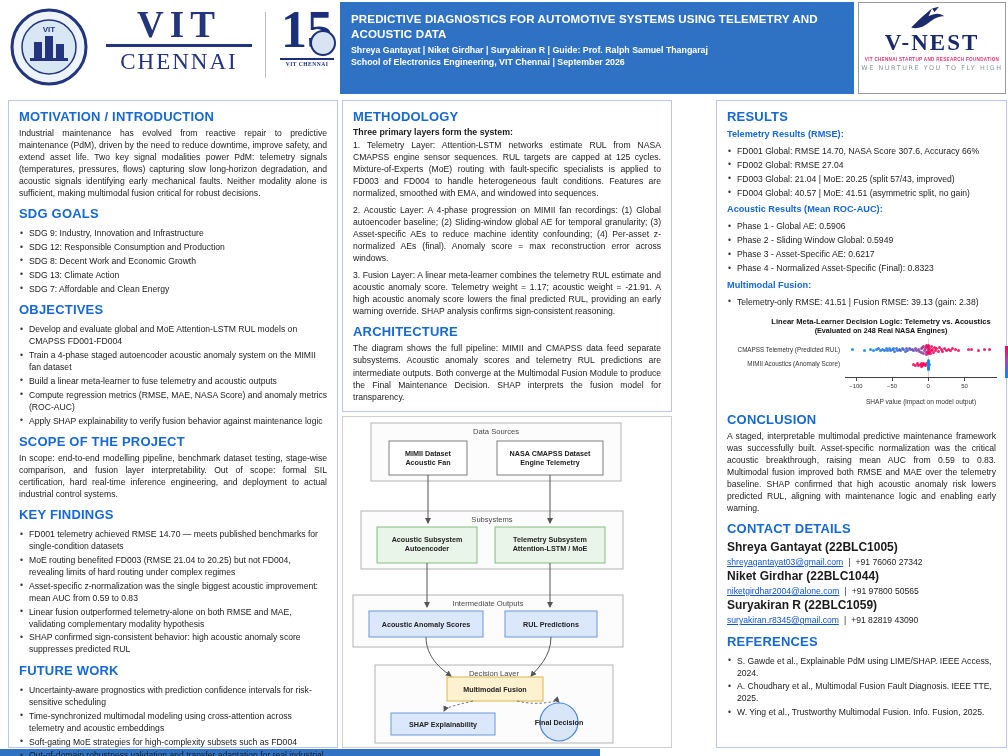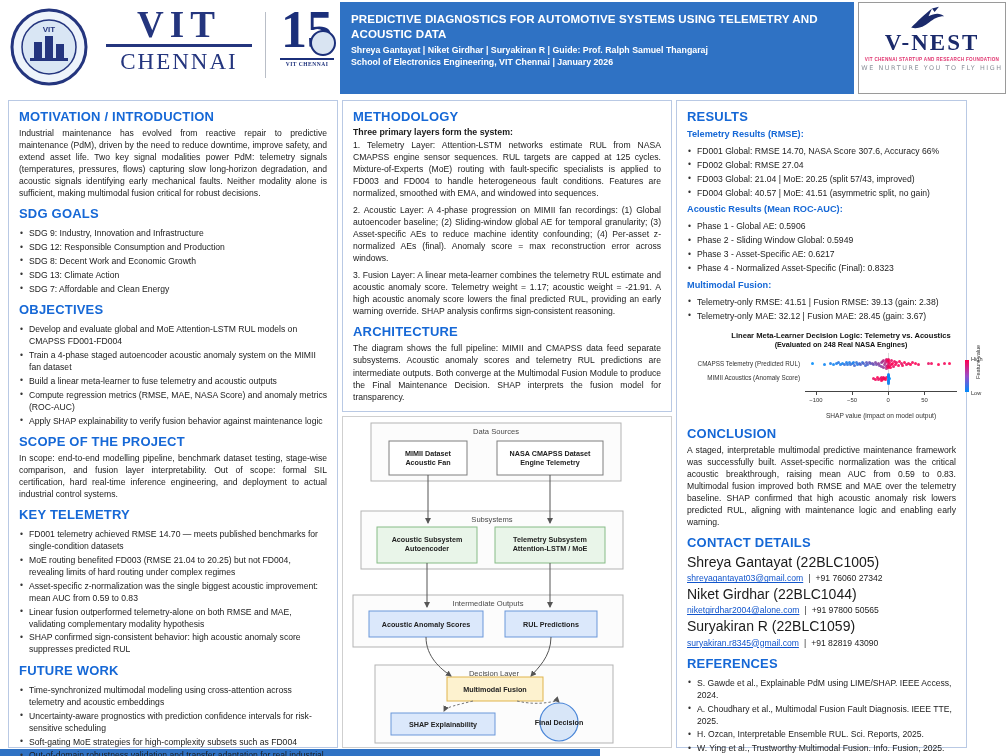--- a/index.html
+++ b/index.html
@@ -30,35 +30,35 @@
          box-sizing:border-box;text-align:center;background:#fff;}
   .vnest .bird{margin-top:2px;height:26px;}
   .vnest .name{font-family:"Liberation Serif", serif;font-weight:bold;font-size:23px;color:#1b2a6b;
                letter-spacing:2px;line-height:1.0;margin-top:-4px;}
   .vnest .sub{font-size:4.6px;font-weight:bold;color:#e0336e;letter-spacing:0.3px;margin-top:3px;}
   .vnest .tag{font-size:6.4px;color:#8a8f98;letter-spacing:1.6px;margin-top:2px;font-family:"DejaVu Sans", sans-serif;}
   
   .col{position:absolute;top:100px;height:648px;background:#fff;border:1.6px solid #b9c9e4;
        box-sizing:border-box;padding:8px 10px;}
   .col-left{left:8px;width:330px;}
-  .col-right{left:676px;width:291px;}
+  .col-right{left:716px;width:291px;}
   .mid-top{position:absolute;left:342px;top:100px;width:330px;height:312px;border:1.6px solid #b9c9e4;
            box-sizing:border-box;padding:8px 10px;background:#fff;}
   .mid-bottom{position:absolute;left:342px;top:416px;width:330px;height:332px;border:1px solid #cfcfcf;
               box-sizing:border-box;background:#fff;}
   h2.section{color:#1668d6;font-size:13px;font-weight:bold;margin:7px 0 3px;letter-spacing:0.2px;}
   h2.first{margin-top:0;}
   h3.sub{color:#1668d6;font-size:9.2px;font-weight:bold;margin:5px 0 3px;}
   p.body{font-size:8.6px;text-align:justify;line-height:1.4;margin:0 0 5px;}
   p.lede{font-size:8.8px;font-weight:bold;margin:0 0 2px;}
   ul.bullets{margin:7px 0 5px;padding:0;list-style:none;}
   .bullets li{font-size:8.6px;line-height:1.38;padding-left:10px;position:relative;margin-bottom:2px;}
   .bullets li::before{content:"\2022";position:absolute;left:1px;top:-0.5px;color:#333;}
   
-  .contact-name{font-weight:normal;font-size:14px;line-height:1.4;}
+  .contact-name{font-weight:bold;font-size:12px;line-height:1.4;}
   .contact-line{font-size:8.6px;line-height:1.45;}
   a.email{color:#1155cc;text-decoration:underline;cursor:pointer;}
   .sep{margin:0 5px;color:#333;}
   .guide-line{color:#1668d6;font-weight:bold;font-size:8.8px;margin-top:3px;}
   
   .dg-wrap{padding:2px;}
   .dg-group{fill:#fcfcfc;stroke:#b3b3b3;stroke-width:1;}
   .dg-label{font-size:7.6px;fill:#4a4a4a;text-anchor:middle;}
   .dg-node-text{font-size:7.2px;font-weight:bold;fill:#222;text-anchor:middle;}
   .nd-white{fill:#ffffff;stroke:#7e7e7e;stroke-width:1;}
@@ -115,21 +115,21 @@
     <div class="logo-divider"></div>
     <div class="fifteen">
       <div class="num">15</div>
       <div class="badge"></div>
       <div class="strip"></div>
       <div class="cap">VIT CHENNAI</div>
     </div>
     <div class="banner">
       <div class="title">PREDICTIVE DIAGNOSTICS FOR AUTOMOTIVE SYSTEMS USING TELEMETRY AND ACOUSTIC DATA</div>
       <div class="authors">Shreya Gantayat | Niket Girdhar | Suryakiran R   |   Guide: Prof. Ralph Samuel Thangaraj</div>
-      <div class="affil">School of Electronics Engineering, VIT Chennai   |   January 2026</div>
+      <div class="affil">School of Electronics Engineering, VIT Chennai   |   September 2026</div>
     </div>
     <div class="vnest">
       <svg class="bird" viewBox="0 0 60 30">
         <path d="M6,26 C14,18 20,12 30,4 L26,13 C33,9 40,9 44,13 C37,13 32,16 27,20 C20,26 12,28 6,26 Z
                  M30,4 L38,2 L33,8 Z" fill="#1b2a6b"></path>
       </svg>
       <div class="name">V-NEST</div>
       <div class="sub">VIT CHENNAI STARTUP AND RESEARCH FOUNDATION</div>
       <div class="tag">WE NURTURE YOU TO FLY HIGH</div>
     </div>
@@ -153,33 +153,33 @@
       <li>Develop and evaluate global and MoE Attention-LSTM RUL models on CMAPSS FD001-FD004</li>
       <li>Train a 4-phase staged autoencoder acoustic anomaly system on the MIMII fan dataset</li>
       <li>Build a linear meta-learner to fuse telemetry and acoustic outputs</li>
       <li>Compute regression metrics (RMSE, MAE, NASA Score) and anomaly metrics (ROC-AUC)</li>
       <li>Apply SHAP explainability to verify fusion behavior against maintenance logic</li>
     </ul>
 
     <h2 class="section">SCOPE OF THE PROJECT</h2>
     <p class="body">In scope: end-to-end modelling pipeline, benchmark dataset testing, stage-wise comparison, and fusion layer interpretability. Out of scope: formal SIL certification, hard real-time inference engineering, and deployment to actual industrial control systems.</p>
 
-    <h2 class="section">KEY TELEMETRY</h2>
+    <h2 class="section">KEY FINDINGS</h2>
     <ul class="bullets">
       <li>FD001 telemetry achieved RMSE 14.70 — meets published benchmarks for single-condition datasets</li>
       <li>MoE routing benefited FD003 (RMSE 21.04 to 20.25) but not FD004, revealing limits of hard routing under complex regimes</li>
       <li>Asset-specific z-normalization was the single biggest acoustic improvement: mean AUC from 0.59 to 0.83</li>
       <li>Linear fusion outperformed telemetry-alone on both RMSE and MAE, validating complementary modality hypothesis</li>
       <li>SHAP confirmed sign-consistent behavior: high acoustic anomaly score suppresses predicted RUL</li>
     </ul>
 
     <h2 class="section">FUTURE WORK</h2>
     <ul class="bullets">
+      <li>Uncertainty-aware prognostics with prediction confidence intervals for risk-sensitive scheduling</li>
       <li>Time-synchronized multimodal modeling using cross-attention across telemetry and acoustic embeddings</li>
-      <li>Uncertainty-aware prognostics with prediction confidence intervals for risk-sensitive scheduling</li>
       <li>Soft-gating MoE strategies for high-complexity subsets such as FD004</li>
       <li>Out-of-domain robustness validation and transfer adaptation for real industrial deployment</li>
     </ul>
   </div>
 
   <div class="mid-top">
     <h2 class="section first">METHODOLOGY</h2>
     <p class="lede">Three primary layers form the system:</p>
     <p class="body">1. Telemetry Layer: Attention-LSTM networks estimate RUL from NASA CMAPSS engine sensor sequences. RUL targets are capped at 125 cycles. Mixture-of-Experts (MoE) routing with fault-specific specialists is applied to FD003 and FD004 to handle heterogeneous fault conditions. Features are normalized, smoothed with EMA, and windowed into sequences.</p>
     <p class="body">2. Acoustic Layer: A 4-phase progression on MIMII fan recordings: (1) Global autoencoder baseline; (2) Sliding-window global AE for temporal granularity; (3) Asset-specific AEs to reduce machine identity confounding; (4) Per-asset z-normalized AEs (final). Anomaly score = max reconstruction error across windows.</p>
@@ -259,21 +259,20 @@
     <ul class="bullets">
       <li>Phase 1 - Global AE: 0.5906</li>
       <li>Phase 2 - Sliding Window Global: 0.5949</li>
       <li>Phase 3 - Asset-Specific AE: 0.6217</li>
       <li>Phase 4 - Normalized Asset-Specific (Final): 0.8323</li>
     </ul>
 
     <h3 class="sub">Multimodal Fusion:</h3>
     <ul class="bullets">
       <li>Telemetry-only RMSE: 41.51 | Fusion RMSE: 39.13 (gain: 2.38)</li>
-      <li>Telemetry-only MAE: 32.12 | Fusion MAE: 28.45 (gain: 3.67)</li>
     </ul>
 
     <div class="shap-chart">
       <div class="shap-title">Linear Meta-Learner Decision Logic: Telemetry vs. Acoustics</div>
       <div class="shap-subtitle">(Evaluated on 248 Real NASA Engines)</div>
       <div class="shap-body">
         <div class="shap-rowlabels">
           <div class="rowlab">CMAPSS Telemetry (Predicted RUL)</div>
           <div class="rowlab">MIMII Acoustics (Anomaly Score)</div>
         </div>
@@ -419,17 +418,16 @@
       <div class="contact-name">Suryakiran R (22BLC1059)</div>
       <div class="contact-line">
         <a class="email">suryakiran.r8345@gmail.com</a><span class="sep">|</span><span>+91 82819 43090</span>
       </div>
     </div>
 
     <h2 class="section">REFERENCES</h2>
     <ul class="bullets">
       <li>S. Gawde et al., Explainable PdM using LIME/SHAP. IEEE Access, 2024.</li>
       <li>A. Choudhary et al., Multimodal Fusion Fault Diagnosis. IEEE TTE, 2025.</li>
-      <li>H. Ozcan, Interpretable Ensemble RUL. Sci. Reports, 2025.</li>
       <li>W. Ying et al., Trustworthy Multimodal Fusion. Info. Fusion, 2025.</li>
     </ul>
   </div>
 </div>
 
 </body></html>

